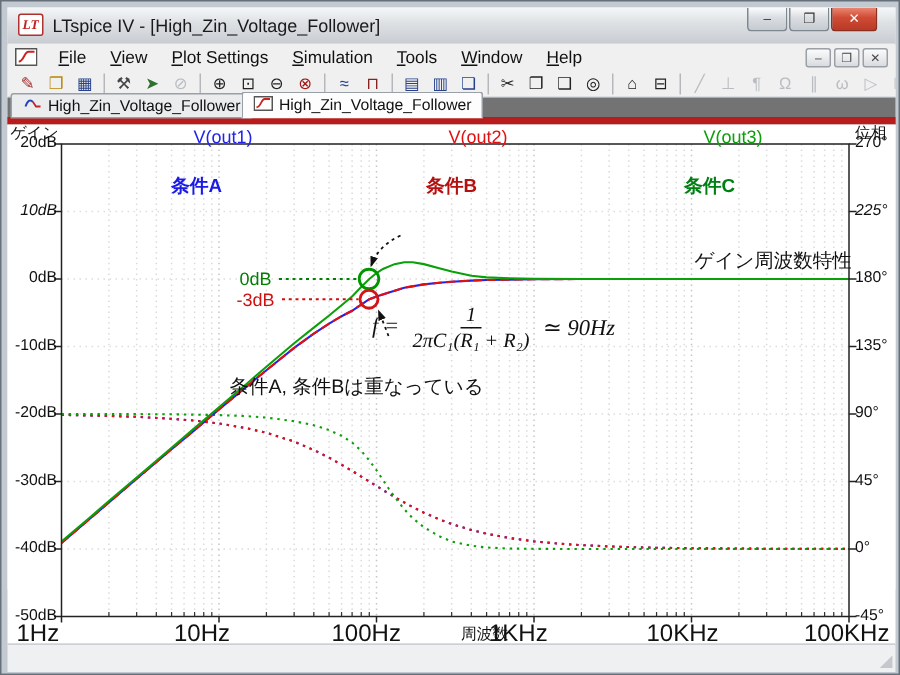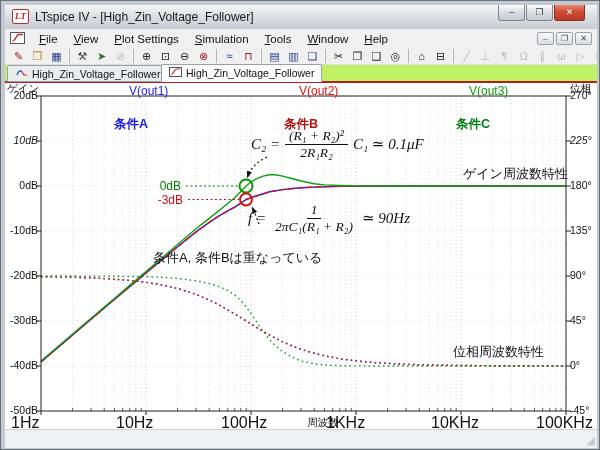--- a/index.html
+++ b/index.html
@@ -33,22 +33,22 @@
     background:linear-gradient(#fafbfb,#d9dce0);color:#444;font-size:8px;text-align:center;line-height:11px;}
 
   
   #toolbar{position:absolute;left:0;top:42px;width:592px;height:18px;background:#f0f0f0;
     display:flex;align-items:center;padding-left:4px;box-sizing:border-box;overflow:hidden;
     border-bottom:1px solid #dcdfe2;}
   .tb{width:19px;height:16px;flex:0 0 auto;text-align:center;line-height:16px;font-size:11px;}
   .tsep{width:1px;height:14px;background:#b4b8bc;margin:0 3px;flex:0 0 auto;}
 
   
-  #tabbar{position:absolute;left:0;top:60px;width:592px;height:18px;background:#bef264;
-    border-bottom:2px solid #b91c1c;box-sizing:border-box;}
+  #tabbar{position:absolute;left:0;top:60px;width:592px;height:18px;background:#737373;
+    border-bottom:5px solid #b91c1c;box-sizing:border-box;}
   .tab{position:absolute;bottom:-1px;height:17px;display:inline-flex;align-items:center;gap:4px;
     padding:0 7px;font-size:10.5px;color:#111;box-sizing:border-box;
     border:1px solid #9aa0a8;border-radius:2px 2px 0 0;background:#ebeced;}
   .tab.active{background:#fdfdfd;height:18px;border-bottom:1px solid #fdfdfd;z-index:2;}
 
   
   #pane{position:absolute;left:0;top:78px;width:592px;height:346px;background:#ffffff;overflow:hidden;}
   #plot-svg{position:absolute;left:0;top:0;pointer-events:none;}
   .ann{position:absolute;white-space:nowrap;}
   .tickL{position:absolute;width:33px;text-align:right;font-size:10.5px;color:#111;}
@@ -308,44 +308,35 @@
       <div id="legend-row">
           <div class="ann legend" style="left: 124px; top: 1px; color: rgb(34, 34, 238);">V(out1)</div>
           <div class="ann legend" style="left: 294px; top: 1px; color: rgb(226, 16, 16);">V(out2)</div>
           <div class="ann legend" style="left: 464px; top: 1px; color: rgb(10, 160, 10);">V(out3)</div>
         </div>
 
       <div class="ann cond" style="left: 109px; top: 33px; color: rgb(26, 26, 230);">条件A</div>
       <div class="ann cond" style="left: 279px; top: 33px; color: rgb(181, 16, 16);">条件B</div>
       <div class="ann cond" style="left: 451px; top: 33px; color: rgb(0, 127, 18);">条件C</div>
 
-      <div class="eq" style="left:246px;top:45px;">
-        <span>C₂ =</span>
-        <span class="frac">
-          <span class="num">(R₁ + R₂)²</span>
-          <span class="den">2R₁R₂</span>
-        </span>
-        <span>C₁ ≃ 0.1μF</span>
-      </div>
 
       <div class="eq" style="left:243px;top:119px;">
         <span>f =</span>
         <span class="frac">
           <span class="num">1</span>
           <span class="den">2πC₁(R₁ + R₂)</span>
         </span>
         <span>≃ 90Hz</span>
       </div>
 
       <div class="ann mklabel" style="left: 134px; top: 96px; color: rgb(0, 127, 0);">0dB</div>
       <div class="ann mklabel" style="left: 136px; top: 110px; color: rgb(207, 16, 16);">-3dB</div>
 
       <div class="ann note" style="left:148px;top:166px;">条件A, 条件Bは重なっている</div>
       <div class="ann note" style="left:458px;top:82px;">ゲイン周波数特性</div>
-      <div class="ann note" style="left:448px;top:260px;">位相周波数特性</div>
     <div class="tickL" style="left: 0px; top: 6px;">20dB</div>
         <div class="tickL" style="left: 0px; top: 51px; font-style: italic;">10dB</div>
         <div class="tickL" style="left: 0px; top: 96px;">0dB</div>
         <div class="tickL" style="left: 0px; top: 141px;">-10dB</div>
         <div class="tickL" style="left: 0px; top: 186px;">-20dB</div>
         <div class="tickL" style="left: 0px; top: 231px;">-30dB</div>
         <div class="tickL" style="left: 0px; top: 276px;">-40dB</div>
         <div class="tickL" style="left: 0px; top: 321px;">-50dB</div>
         <div class="tickR" style="top: 6px;">270°</div>
         <div class="tickR" style="top: 51px; font-style: italic;">225°</div>

